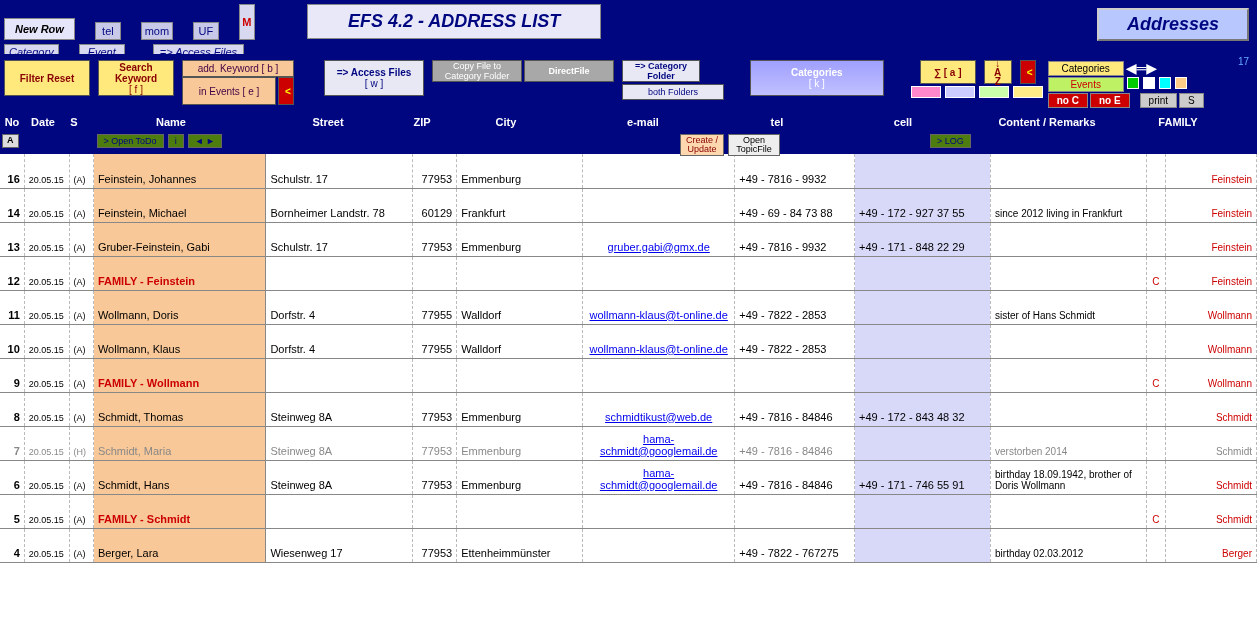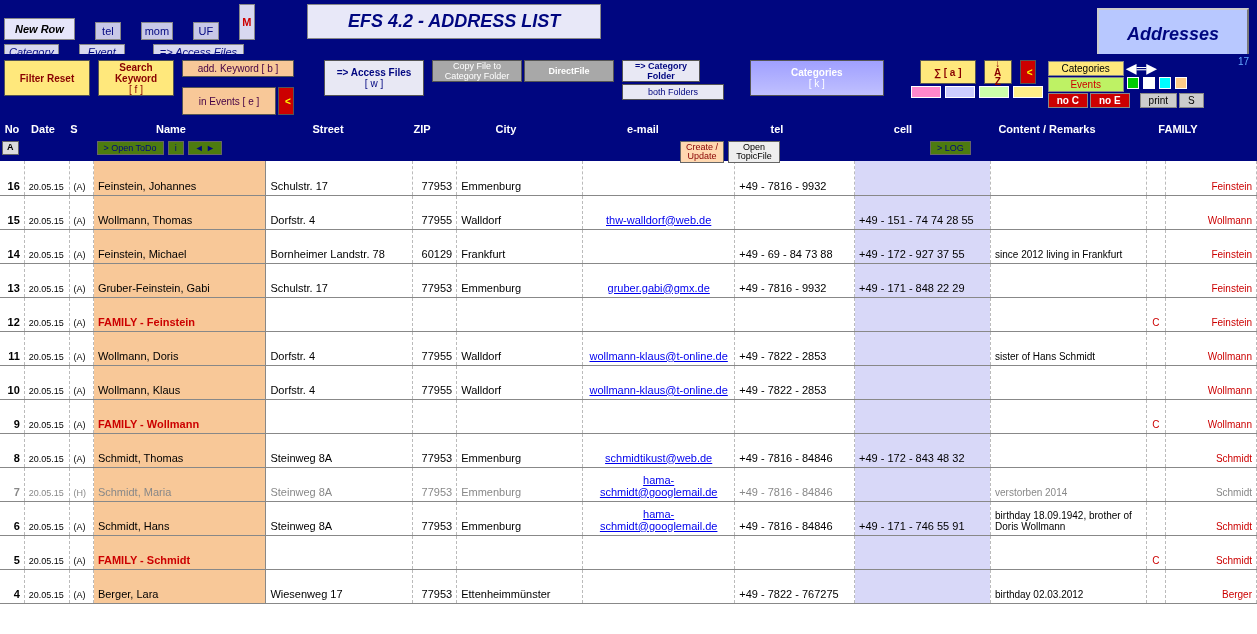--- a/index.html
+++ b/index.html
@@ -4,21 +4,21 @@
 <style>
 *{box-sizing:border-box;margin:0;padding:0;font-family:Arial,sans-serif}
 body{background:#fff;font-size:11px;width:1257px}
 .top-bar{background:#000680;height:54px;display:flex;align-items:flex-start;padding:4px;gap:6px;position:relative}
 .btn{border:1px solid #888;padding:2px 6px;font-size:11px;cursor:pointer;text-align:center;display:inline-flex;align-items:center;justify-content:center}
 .btn-lav{background:#e6e6fa;color:#000;font-weight:bold;font-style:italic}
 .btn-lav2{background:#c8c8e8;color:#000680}
 .btn-lav3{background:#d8d8f0;color:#000680;font-style:italic}
 .btn-m{background:#d8d8f0;color:#c00;font-weight:bold;width:16px;height:36px}
 .title-box{background:#e8e8f8;border:1px solid #888;padding:6px 40px;font-size:18px;font-weight:bold;color:#000680;font-style:italic}
-.addr-btn{background:#b8c8ff;border:2px outset #ccc;padding:14px 28px;font-size:18px;font-weight:bold;font-style:italic;color:#000680;position:absolute;right:8px;top:8px}
+.addr-btn{background:#b8c8ff;border:2px outset #ccc;padding:4px 28px;font-size:18px;font-weight:bold;font-style:italic;color:#000680;position:absolute;right:8px;top:8px}
 .cred{color:#4a6aaa;font-size:9px;position:absolute;left:4px;top:54px}
 .cmd-bar{background:#000680;padding:6px 4px 4px;display:flex;gap:8px;align-items:flex-start;position:relative}
 .cmd-box{border:1px solid #555;padding:2px 6px;font-size:10px;text-align:center;display:flex;flex-direction:column;justify-content:center}
 .yel{background:#ffe87c;color:#800}
 .peach{background:#f8c898;color:#404}
 .ebox{background:#e8e8f4;color:#000680}
 .gbox{background:#a8a8a8;color:#fff}
 .cat-box{background:linear-gradient(#a0a0ff,#c0c0ff);color:#fff;padding:4px 40px}
 .red-sq{background:#c00;color:#ff0;width:16px;height:28px;font-weight:bold}
 .hdr{background:#000680;color:#fff;font-weight:bold;display:flex;padding:4px 0;font-size:11px}
@@ -82,21 +82,21 @@
 </div>
 <div class="cred">EFS v4.2 K72_DEMO, (c) 2004-2015, AU</div>
 
 <div class="cmd-bar">
  <span class="count17">17</span>
  <div class="cmd-box yel" style="height:36px;width:86px;font-weight:bold">Filter Reset</div>
  <div class="cmd-box yel" style="height:36px;width:76px">
       <b>Search Keyword</b>
       <span>[ f ]</span>
     </div>
- <div style="display:flex;flex-direction:column;gap:10px">
+ <div style="display:flex;flex-direction:column;gap:0">
   <div class="cmd-box peach" style="width:112px">add. Keyword   [ b ]</div>
   <div style="display:flex;gap:2px">
    <div class="cmd-box peach" style="width:94px">in Events   [ e ]</div>
    <div class="cmd-box red-sq">&lt;</div>
   </div>
  </div>
  <div style="width:14px"></div>
  <div class="cmd-box ebox" style="height:36px;width:100px;font-weight:bold">
       <span>=&gt; Access Files</span>
       <span style="font-weight:normal">[ w ]</span>
@@ -181,35 +181,20 @@
         <td class="zip">77953</td>
         <td class="city">Emmenburg</td>
         <td class="em"></td>
         <td class="tel">+49 - 7816 - 9932</td>
         <td class="cellp cell-cell"></td>
         <td class="rem"></td>
         <td class="cf"></td>
         <td class="fam">Feinstein</td>
       </tr>
       <tr>
-        <td class="no">15</td>
-        <td class="dt">20.05.15</td>
-        <td class="s">(A)</td>
-        <td class="nm name-cell">Wollmann, Thomas</td>
-        <td class="street">Dorfstr. 4</td>
-        <td class="zip">77955</td>
-        <td class="city">Walldorf</td>
-        <td class="em"><a class="email">thw-walldorf@web.de</a></td>
-        <td class="tel"></td>
-        <td class="cellp cell-cell">+49 - 151 - 74 74 28 55</td>
-        <td class="rem"></td>
-        <td class="cf"></td>
-        <td class="fam">Wollmann</td>
-      </tr>
-      <tr>
         <td class="no">14</td>
         <td class="dt">20.05.15</td>
         <td class="s">(A)</td>
         <td class="nm name-cell">Feinstein, Michael</td>
         <td class="street">Bornheimer Landstr. 78</td>
         <td class="zip">60129</td>
         <td class="city">Frankfurt</td>
         <td class="em"></td>
         <td class="tel">+49 - 69 - 84 73 88</td>
         <td class="cellp cell-cell">+49 - 172 - 927 37 55</td>

